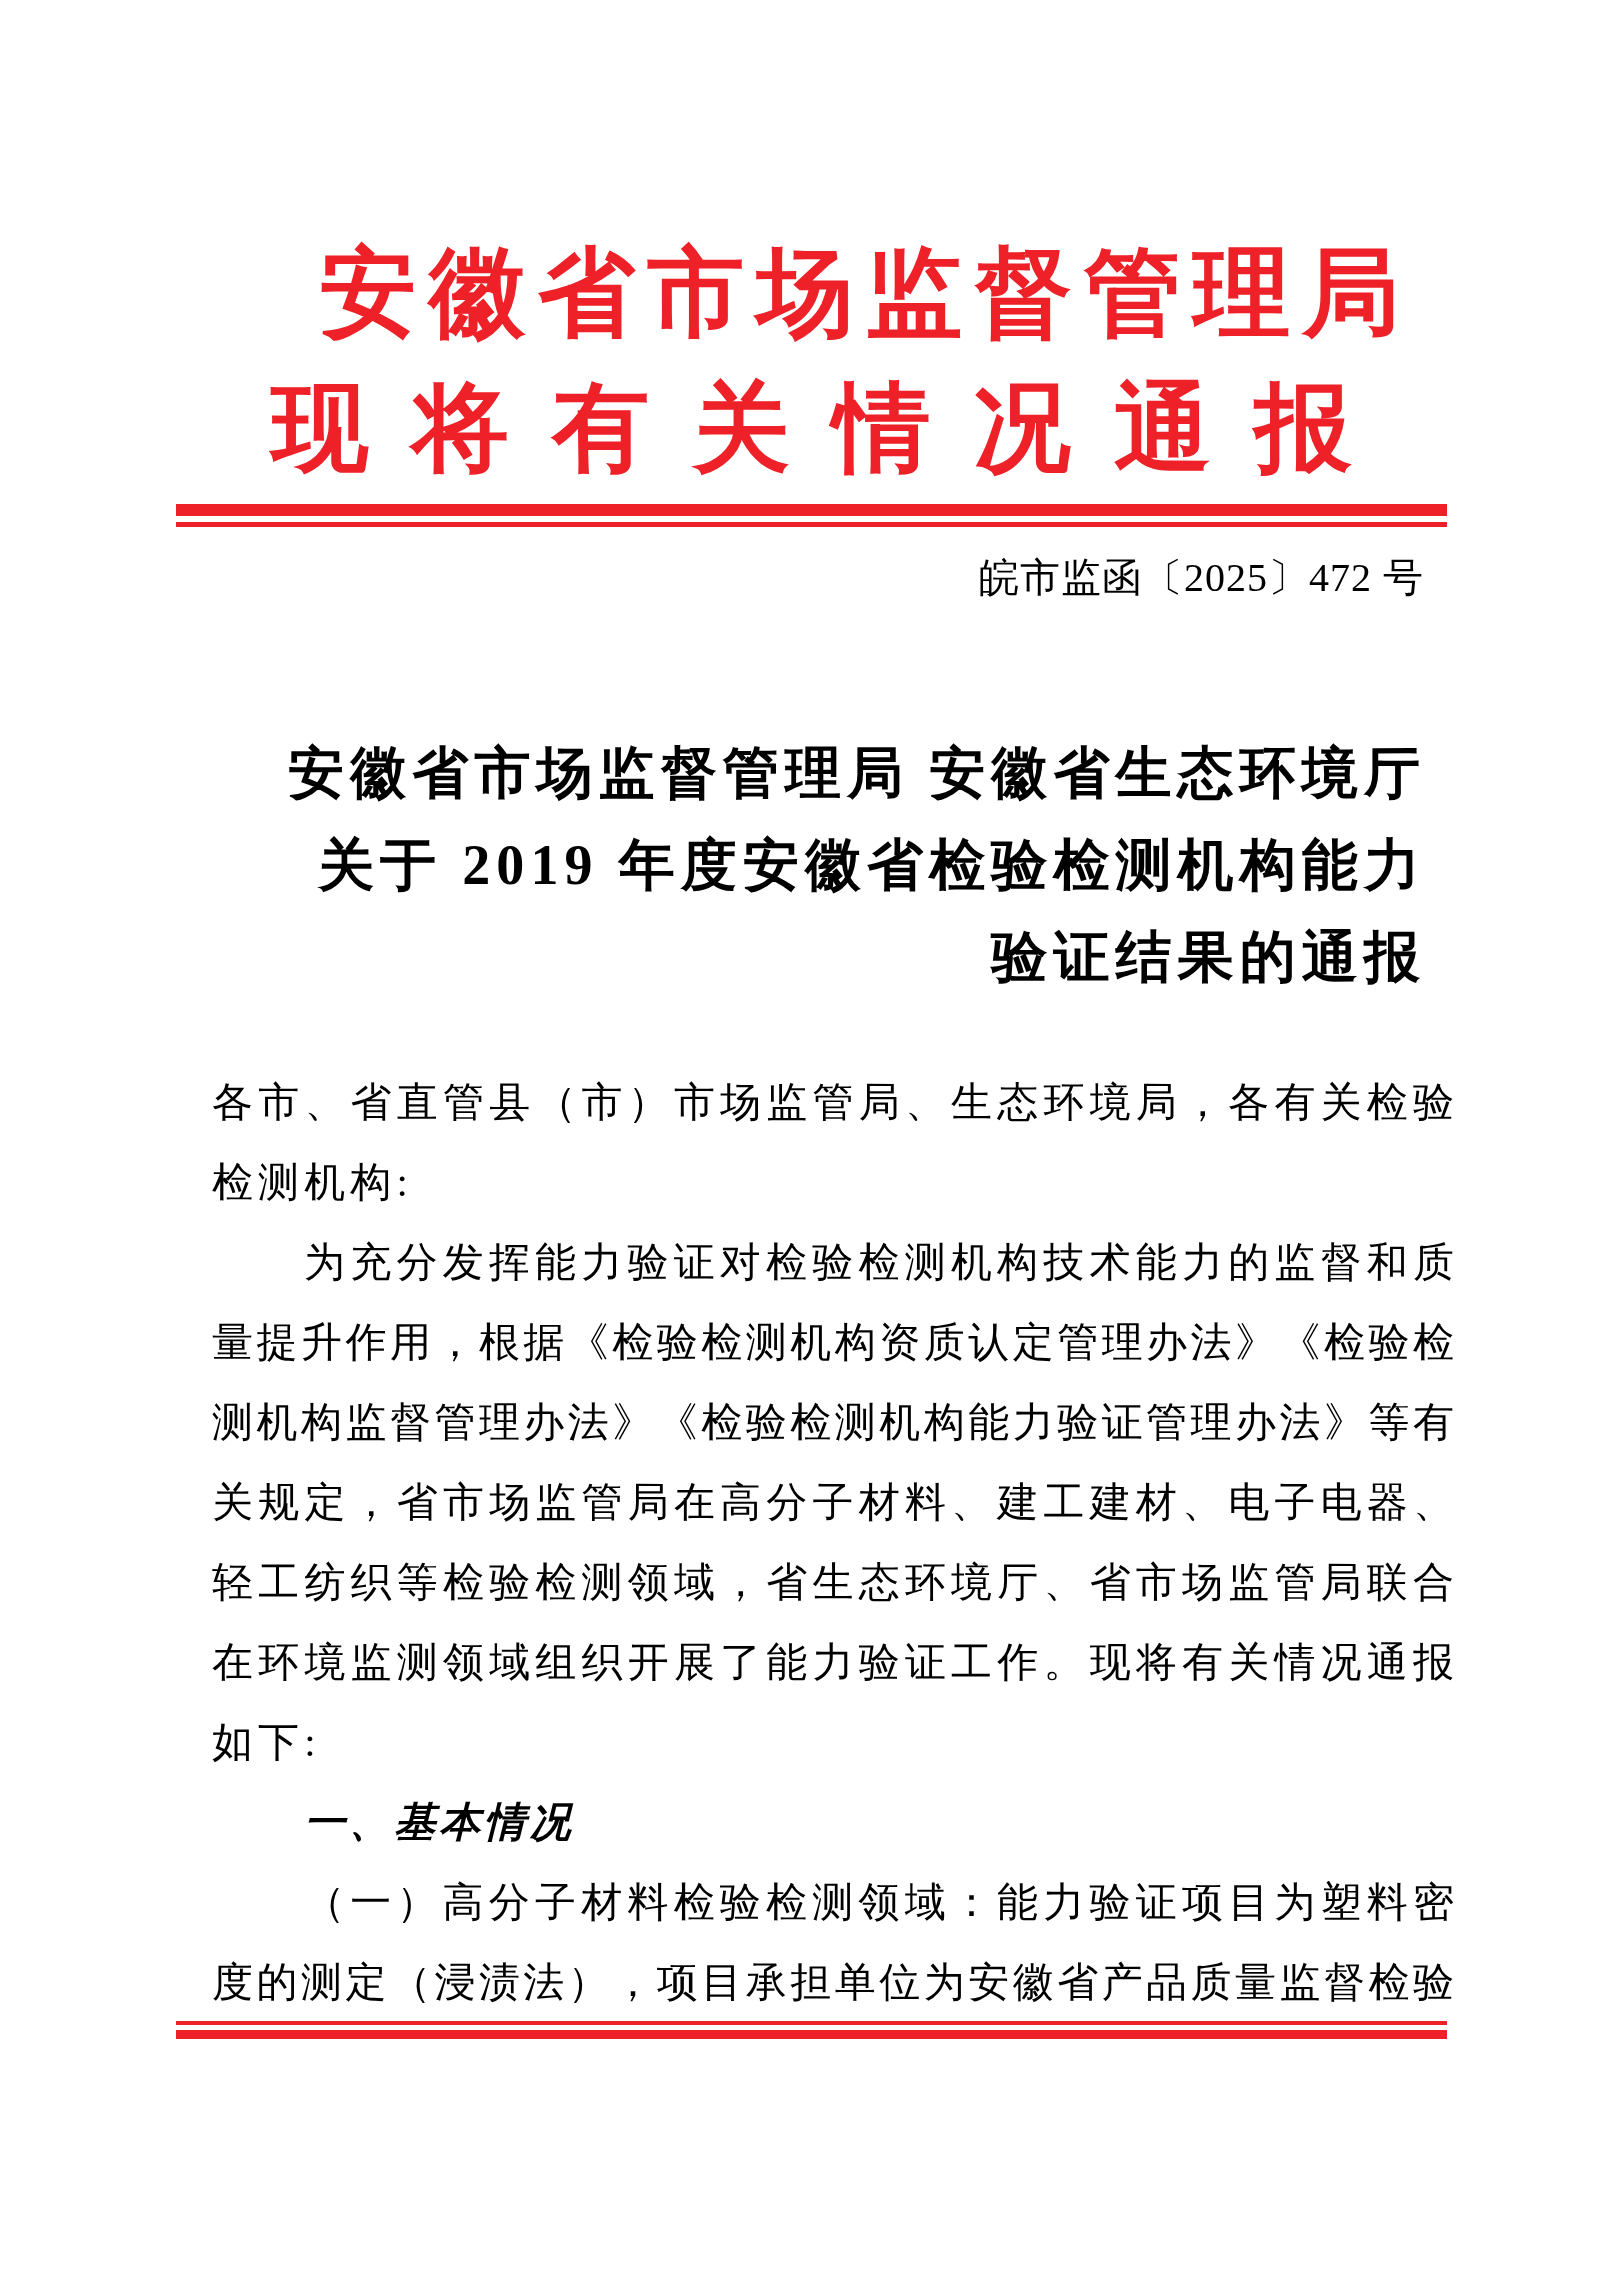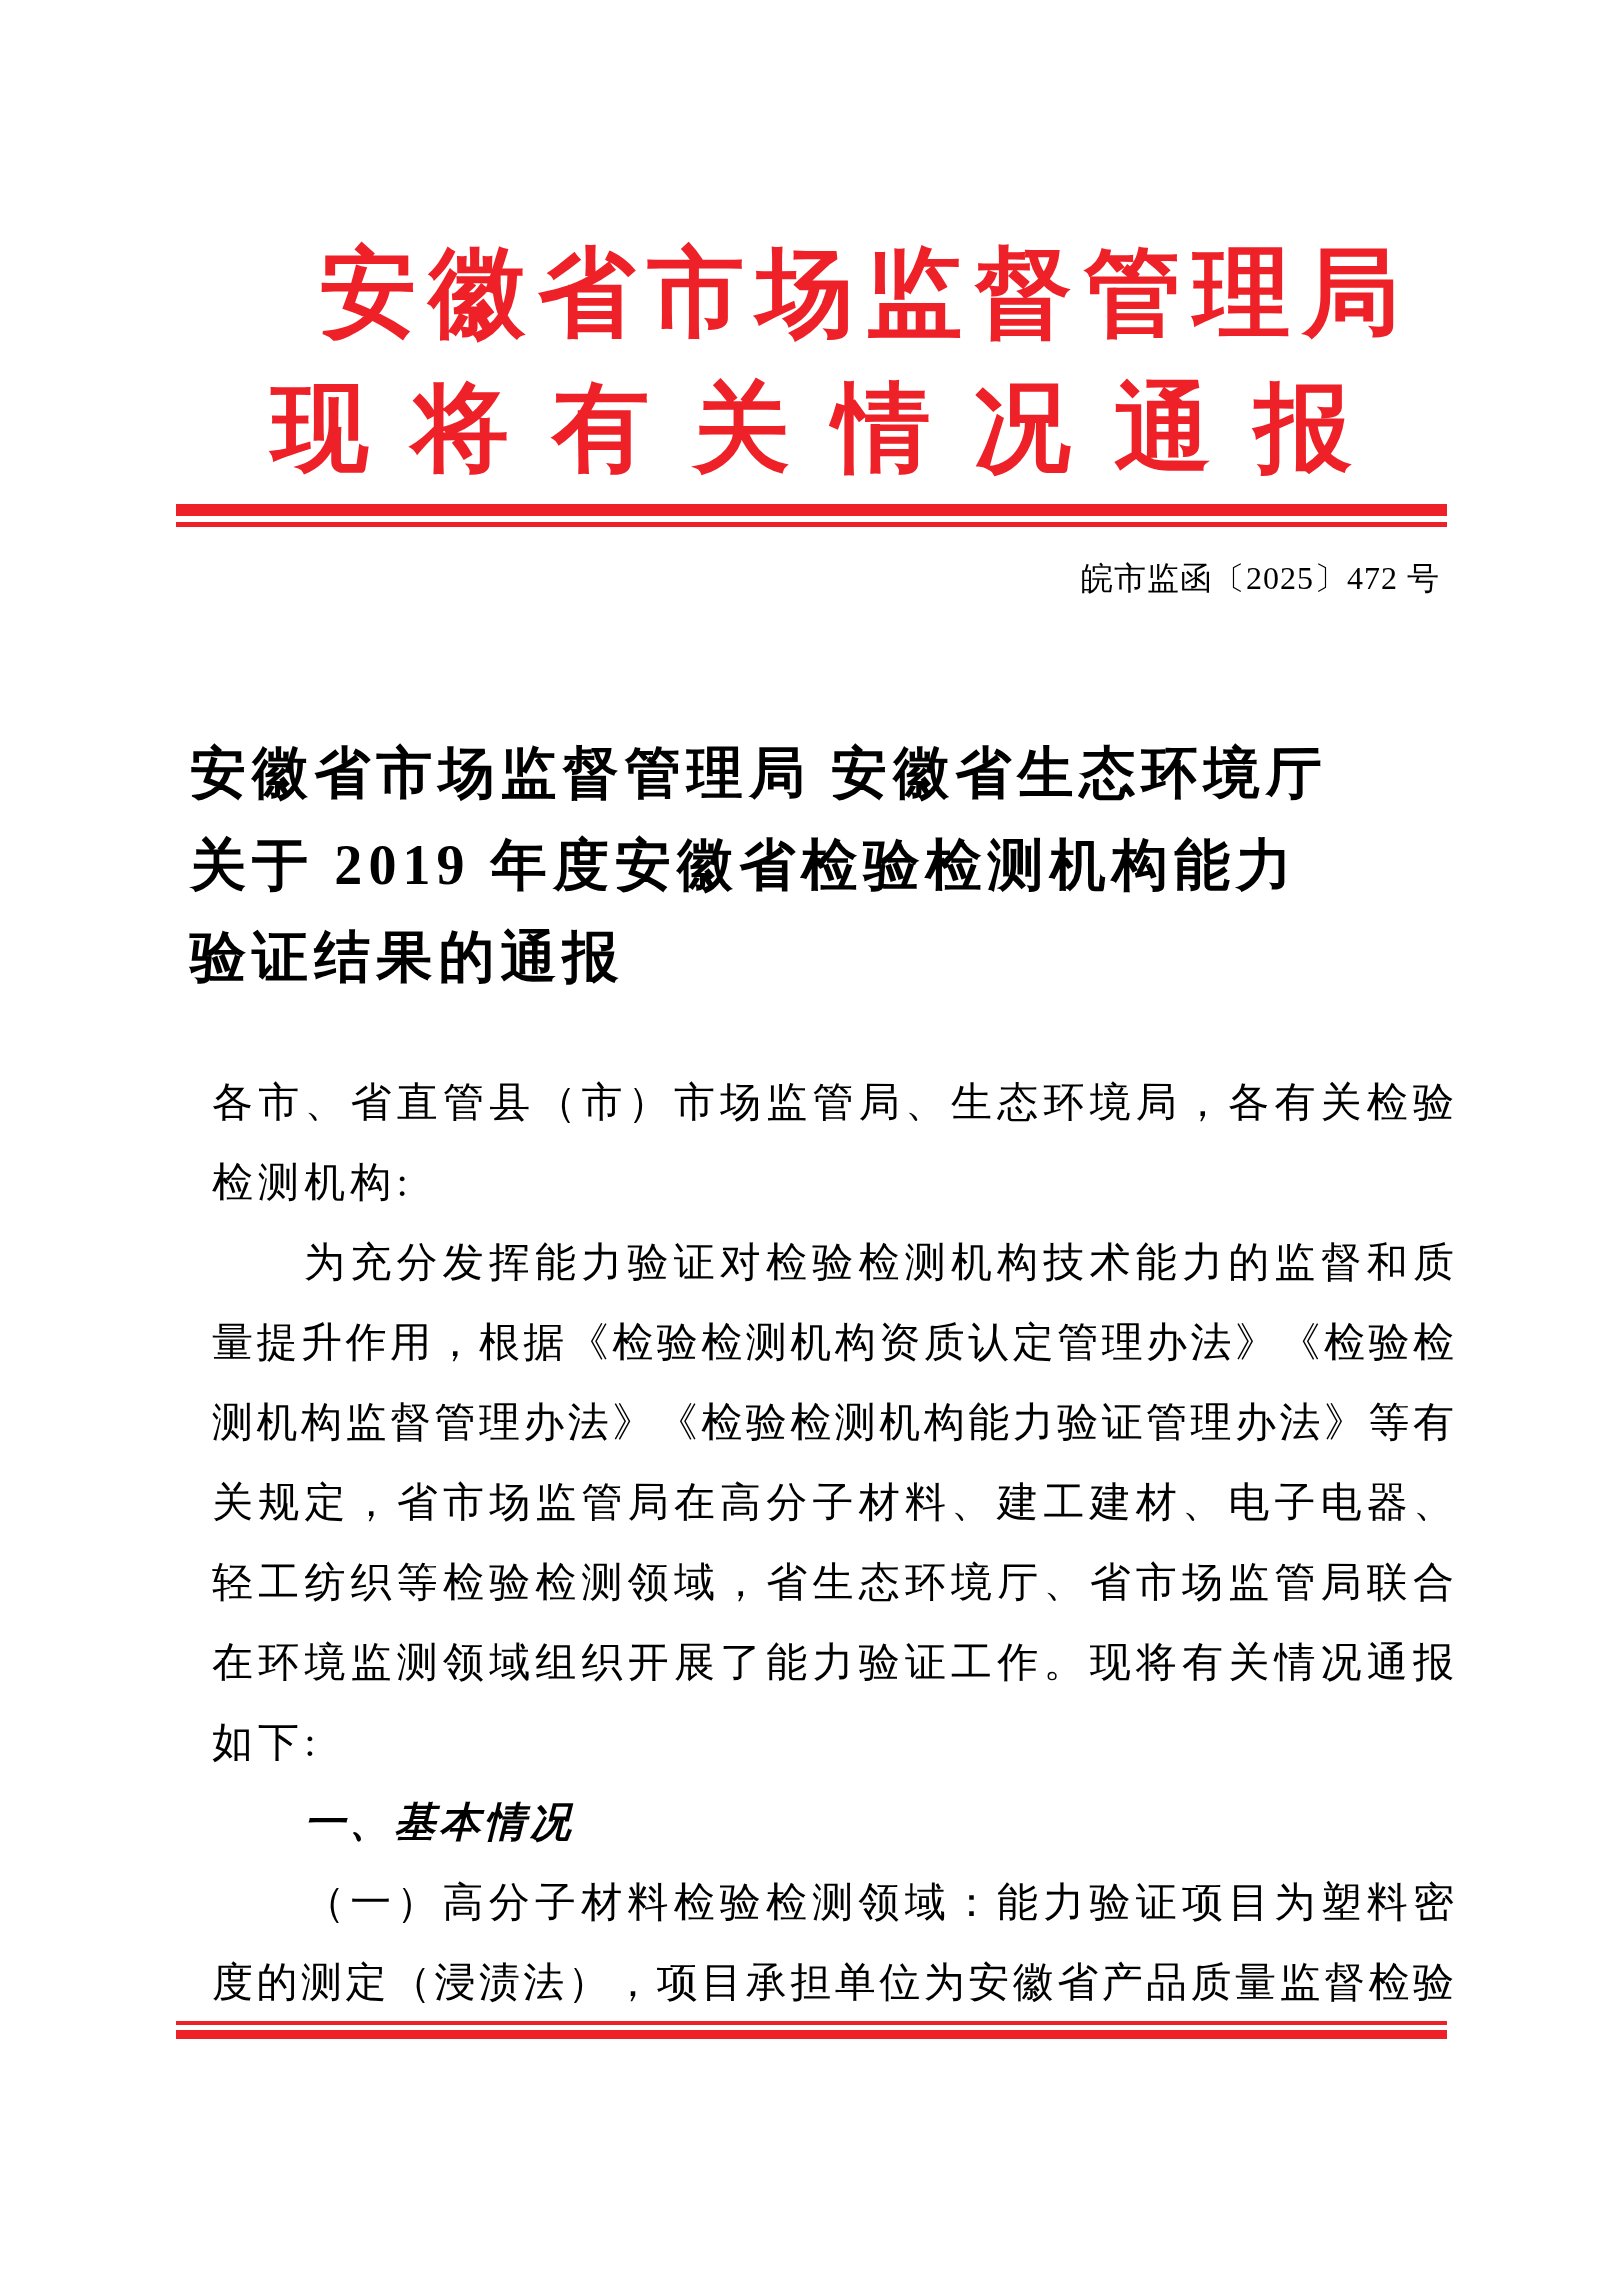--- a/index.html
+++ b/index.html
@@ -40,34 +40,34 @@
   }
   .rule-top-thick    { top: 504px;  height: 11.8px; }
   .rule-top-thin     { top: 522px; height: 5.1px; }
   .rule-bottom-thin  { top: 2021px; height: 4.1px;  }
   .rule-bottom-thick { top: 2030px; height: 9.2px; }
 
   
   .doc-number {
     position: absolute;
     top: 555px;
-    right: 183px;
-    font-size: 32px;
+    right: 199px;
+    font-size: 40px;
     line-height: 46px;
     letter-spacing: 1px;
     white-space: nowrap;
   }
 
   
   .title-block {
     position: absolute;
     top: 727px;
-    left: 190px;
+    left: 184px;
     width: 1242px;
-    text-align: left;
+    text-align: right;
   }
   .title-line {
     font-size: 56px;
     line-height: 92px;
     font-weight: 700;
     letter-spacing: 6.1px;
     white-space: nowrap;
   }
 
   

